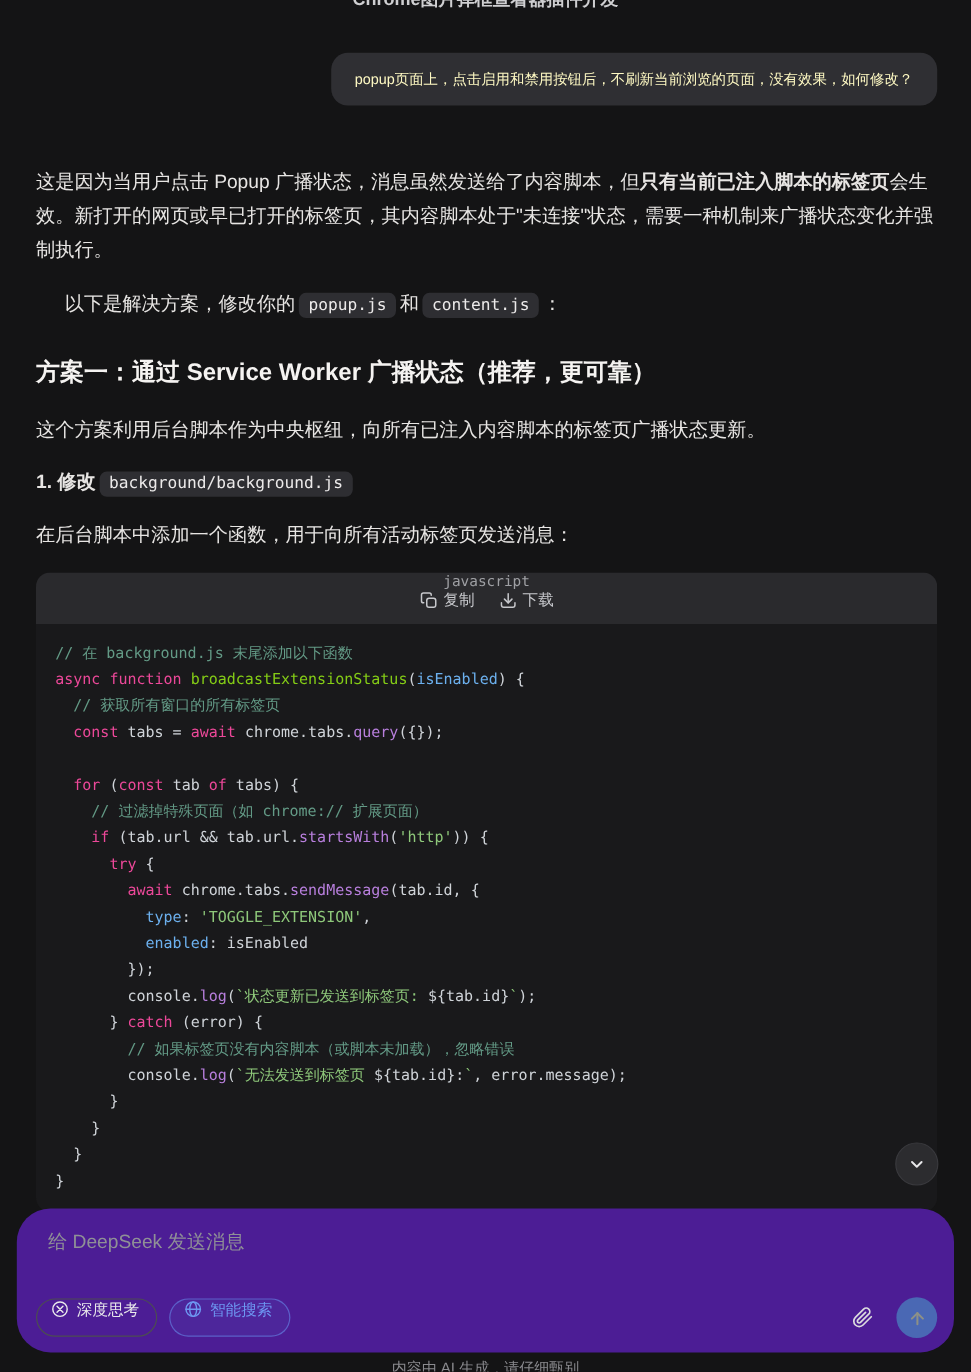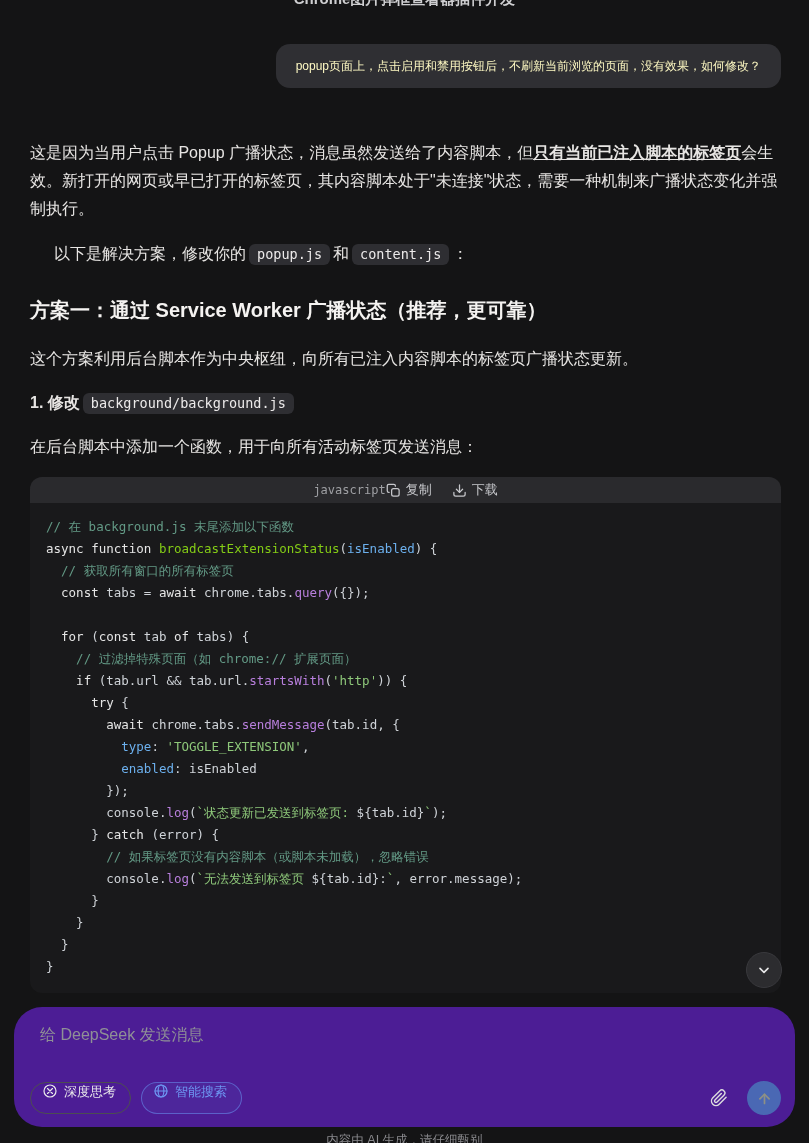--- a/index.html
+++ b/index.html
@@ -20,31 +20,31 @@
   .h3 { position:absolute; left:30px; top:297px; width:751px; font-size:20px; font-weight:700; color:#f5f3f1; }
   .p3 { top:345px; }
   .step1 { top:389px; }
   .p4 { top:433px; }
 
   .inline-code { font-family:"DejaVu Sans Mono","Liberation Mono",monospace;
     font-size:13.5px; background:#2e2e32; color:#eceaea; border-radius:6px;
     padding:2px 8px 3px; margin:0 3px; white-space:nowrap; }
 
   .code-block { position:absolute; left:30px; top:477px; width:751px; border-radius:12px; overflow:hidden; }
-  .code-header { height:26px; background:#2a2a2d; display:flex; align-items:center;
-    justify-content:center; padding:0 14px; }
+  .code-header { height:43px; background:#2a2a2d; display:flex; align-items:center;
+    justify-content:flex-start; padding:0 14px;flex-direction:column; }
   .code-lang { font-family:"DejaVu Sans Mono","Liberation Mono",monospace; font-size:12px; color:#9fa0a4; }
   .code-actions { display:flex; align-items:center; gap:20px; }
   .code-action { background:none; border:none; display:flex; align-items:center; gap:5px;
     color:#c7c8cc; font-size:13px; cursor:pointer; font-family:inherit; }
   .code-action svg { stroke:#c7c8cc; }
   .code-body { background:#19191b; padding:13px 16px 15px; }
   .code-line { font-family:"DejaVu Sans Mono","Liberation Mono",monospace;
     font-size:12.5px; line-height:22px; height:22px; white-space:pre; color:#cfd3d8; }
-  .tok-kw { color:#e5e5e5; }
+  .tok-kw { color:#ec4899; }
   .tok-fn { color:#84cc16; }
   .tok-mt { color:#b87fdd; }
   .tok-vr { color:#6cb0ee; }
   .tok-st { color:#8ec87a; }
   .tok-cm { color:#639a86; }
   .tok-pl { color:#cfd3d8; }
 
   .scroll-btn { position:absolute; left:746px; top:952px; width:36px; height:36px;
     border-radius:50%; background:#2c2c2f; border:1px solid #39393d; display:flex;
     align-items:center; justify-content:center; cursor:pointer; z-index:6; }
@@ -78,21 +78,21 @@
 <body>
 
 <div id="app">
 
   <div class="chat-title">Chrome图片弹框查看器插件开发</div>
 
   <div class="msg-row">
     <div class="user-bubble">popup页面上，点击启用和禁用按钮后，不刷新当前浏览的页面，没有效果，如何修改？</div>
   </div>
 
-  <div class="para p1"><span>这是因为当用户点击 Popup 广播状态，消息虽然发送给了内容脚本，但</span><span style="font-weight: 700; text-decoration: underline;">只有当前已注入脚本的标签页</span><span>会生效。新打开的网页或早已打开的标签页，其内容脚本处于"未连接"状态，需要一种机制来广播状态变化并强制执行。</span></div>
+  <div class="para p1"><span>这是因为当用户点击 Popup 广播状态，消息虽然发送给了内容脚本，但</span><span style="font-weight: 700;">只有当前已注入脚本的标签页</span><span>会生效。新打开的网页或早已打开的标签页，其内容脚本处于"未连接"状态，需要一种机制来广播状态变化并强制执行。</span></div>
   <div class="para p2"><span>以下是解决方案，修改你的</span><code class="inline-code">popup.js</code><span>和</span><code class="inline-code">content.js</code><span>：</span></div>
   <h3 class="h3">方案一：通过 Service Worker 广播状态（推荐，更可靠）</h3>
   <div class="para p3">这个方案利用后台脚本作为中央枢纽，向所有已注入内容脚本的标签页广播状态更新。</div>
   <div class="para step1"><span style="font-weight: 700;">1. 修改</span><code class="inline-code">background/background.js</code></div>
   <div class="para p4">在后台脚本中添加一个函数，用于向所有活动标签页发送消息：</div>
 
   <div class="code-block">
     <div class="code-header">
       <span class="code-lang">javascript</span>
       <div class="code-actions">

